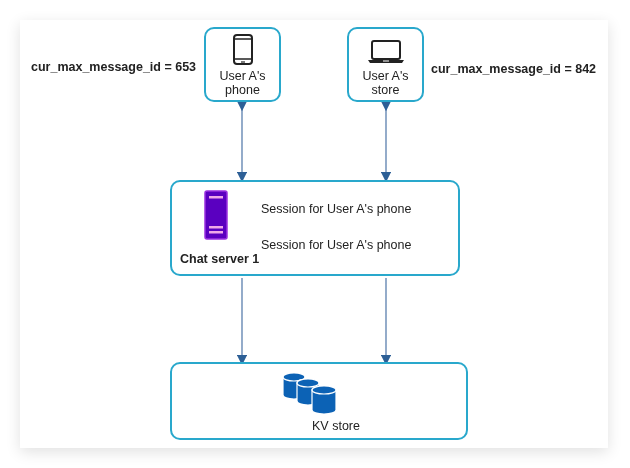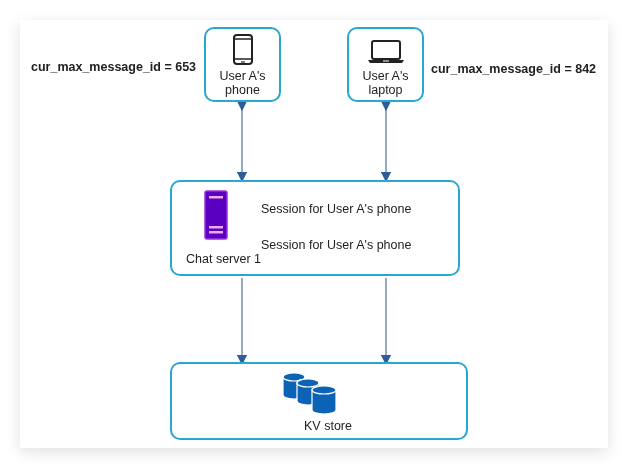--- a/index.html
+++ b/index.html
@@ -44,42 +44,42 @@
 <div class="label" style="left:31px; top:60px;font-weight:bold;">cur_max_message_id = 653</div>
 
 <div class="node" style="left:347px; top:27px; width:77px; height:75px;">
   <svg style="position:absolute; left:18px; top:10px;" width="38" height="25" viewBox="0 0 38 25">
     <rect x="5" y="2" width="28" height="18" rx="2" fill="none" stroke="#222" stroke-width="2"></rect>
     <path d="M1,21 L37,21 L35,24 L3,24 Z" fill="#222"></path>
     <line x1="16" y1="22" x2="22" y2="22" stroke="#fff" stroke-width="1"></line>
   </svg>
   <div class="label center" style="left:0; width:73px; top:40px; line-height:14px;">
     <div>User A's</div>
-    <div>laptop</div>
+    <div>store</div>
   </div>
 </div>
 <div class="label" style="left:431px; top:62px;font-weight:bold;">cur_max_message_id = 842</div>
 
 <div class="node" style="left:170px; top:180px; width:290px; height:96px;">
   <svg style="position:absolute; left:32px; top:8px;" width="24" height="50" viewBox="0 0 24 50">
     <rect x="1" y="1" width="22" height="48" rx="2" fill="#5a00c0" stroke="#9a30e0" stroke-width="1.5"></rect>
     <rect x="5" y="6" width="14" height="2.5" fill="#f0a8e8"></rect>
     <rect x="5" y="36" width="14" height="2.5" fill="#f0a8e8"></rect>
     <rect x="5" y="41" width="14" height="2.5" fill="#f0a8e8"></rect>
   </svg>
-  <div class="label" style="left:14px; top:70px; font-weight:normal;">Chat server 1</div>
+  <div class="label" style="left:8px; top:70px; font-weight:bold;">Chat server 1</div>
   <div class="label" style="left:89px; top:20px;">Session for User A's phone</div>
   <div class="label" style="left:89px; top:56px;">Session for User A's phone</div>
 </div>
 
 <div class="node" style="left:170px; top:362px; width:298px; height:78px;">
   <svg style="position:absolute; left:110px; top:8px;" width="62" height="46" viewBox="0 0 62 46">
     <g fill="#0c62b5" stroke="#fff" stroke-width="1.2">
       <path d="M1,5 a11,4 0 0 1 22,0 v18 a11,4 0 0 1 -22,0 Z"></path>
       <ellipse cx="12" cy="5" rx="11" ry="4"></ellipse>
       <path d="M15,11 a11,4 0 0 1 22,0 v18 a11,4 0 0 1 -22,0 Z"></path>
       <ellipse cx="26" cy="11" rx="11" ry="4"></ellipse>
       <path d="M30,18 a12,4 0 0 1 24,0 v20 a12,4 0 0 1 -24,0 Z"></path>
       <ellipse cx="42" cy="18" rx="12" ry="4"></ellipse>
     </g>
   </svg>
-  <div class="label center" style="left:4px; width:304px; top:55px;">KV store</div>
+  <div class="label center" style="left:12px; width:304px; top:55px;">KV store</div>
 </div>
 
 </body></html>

